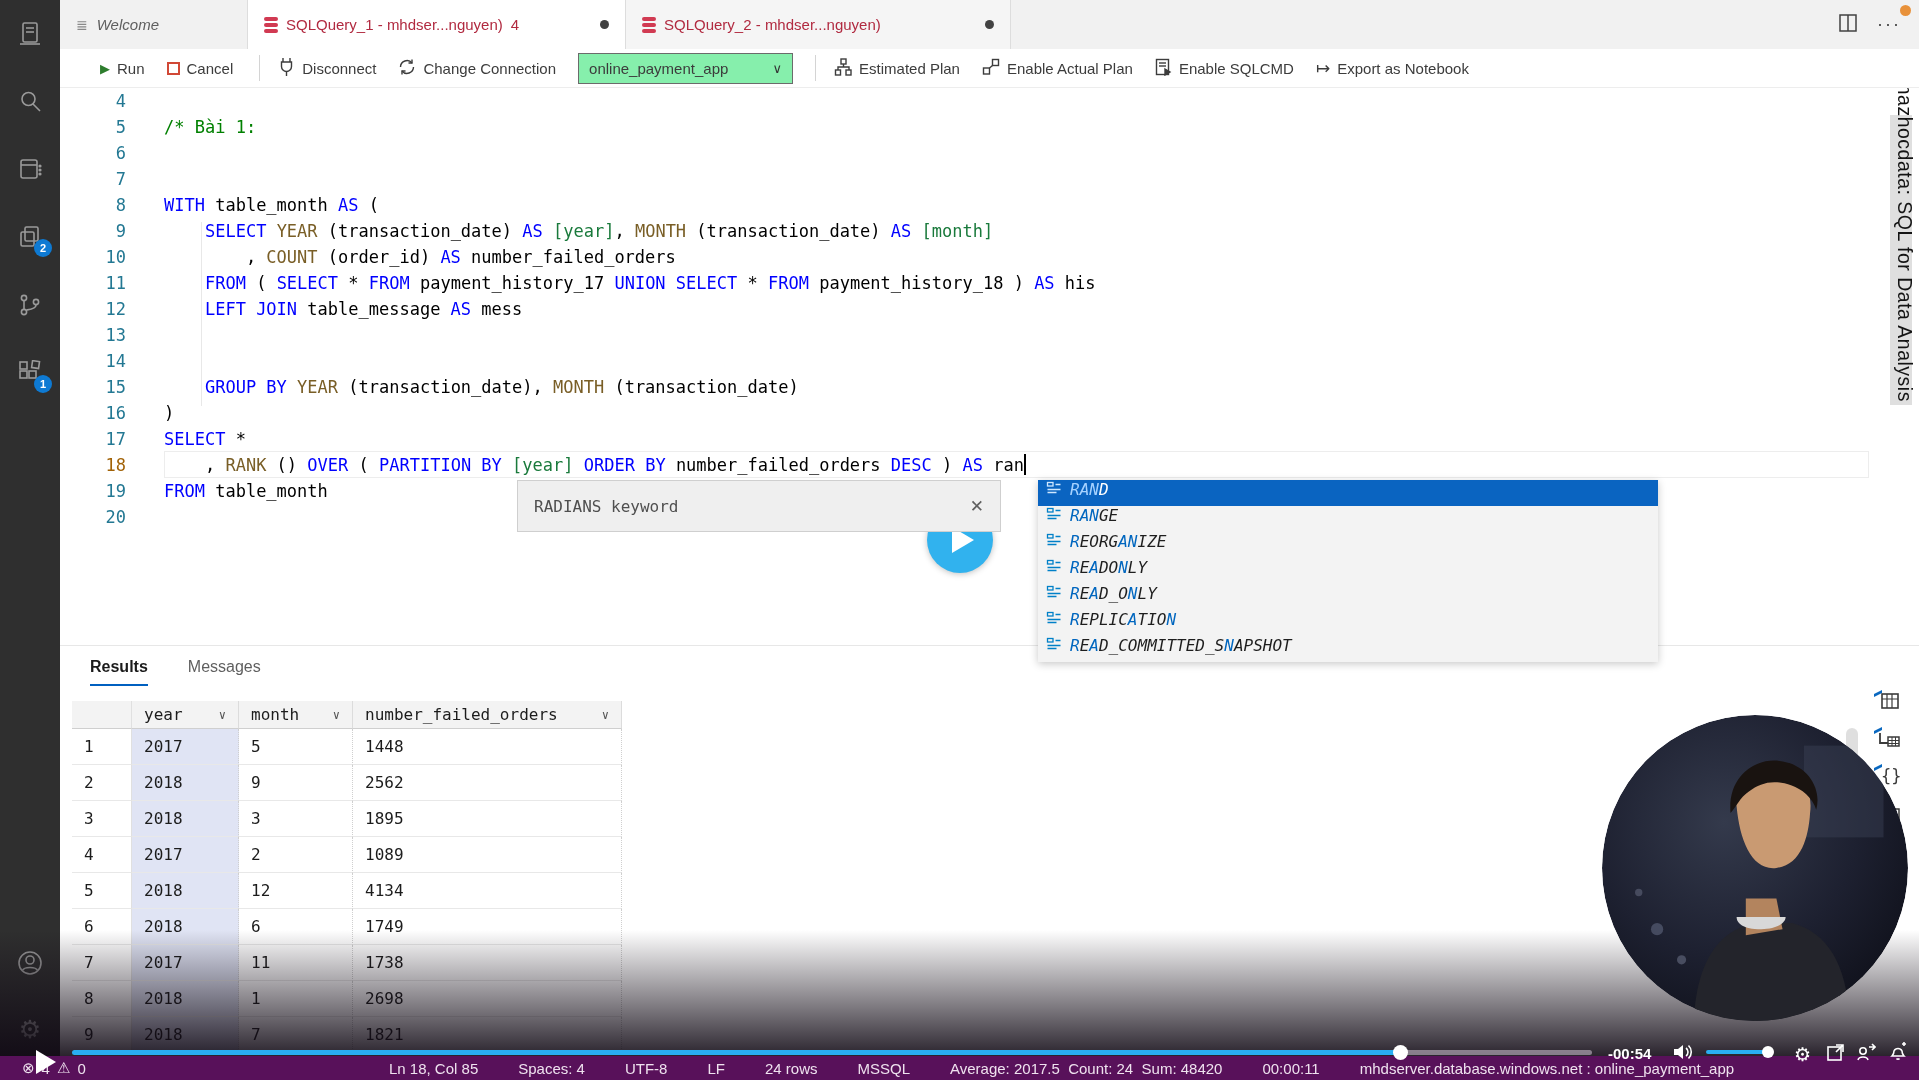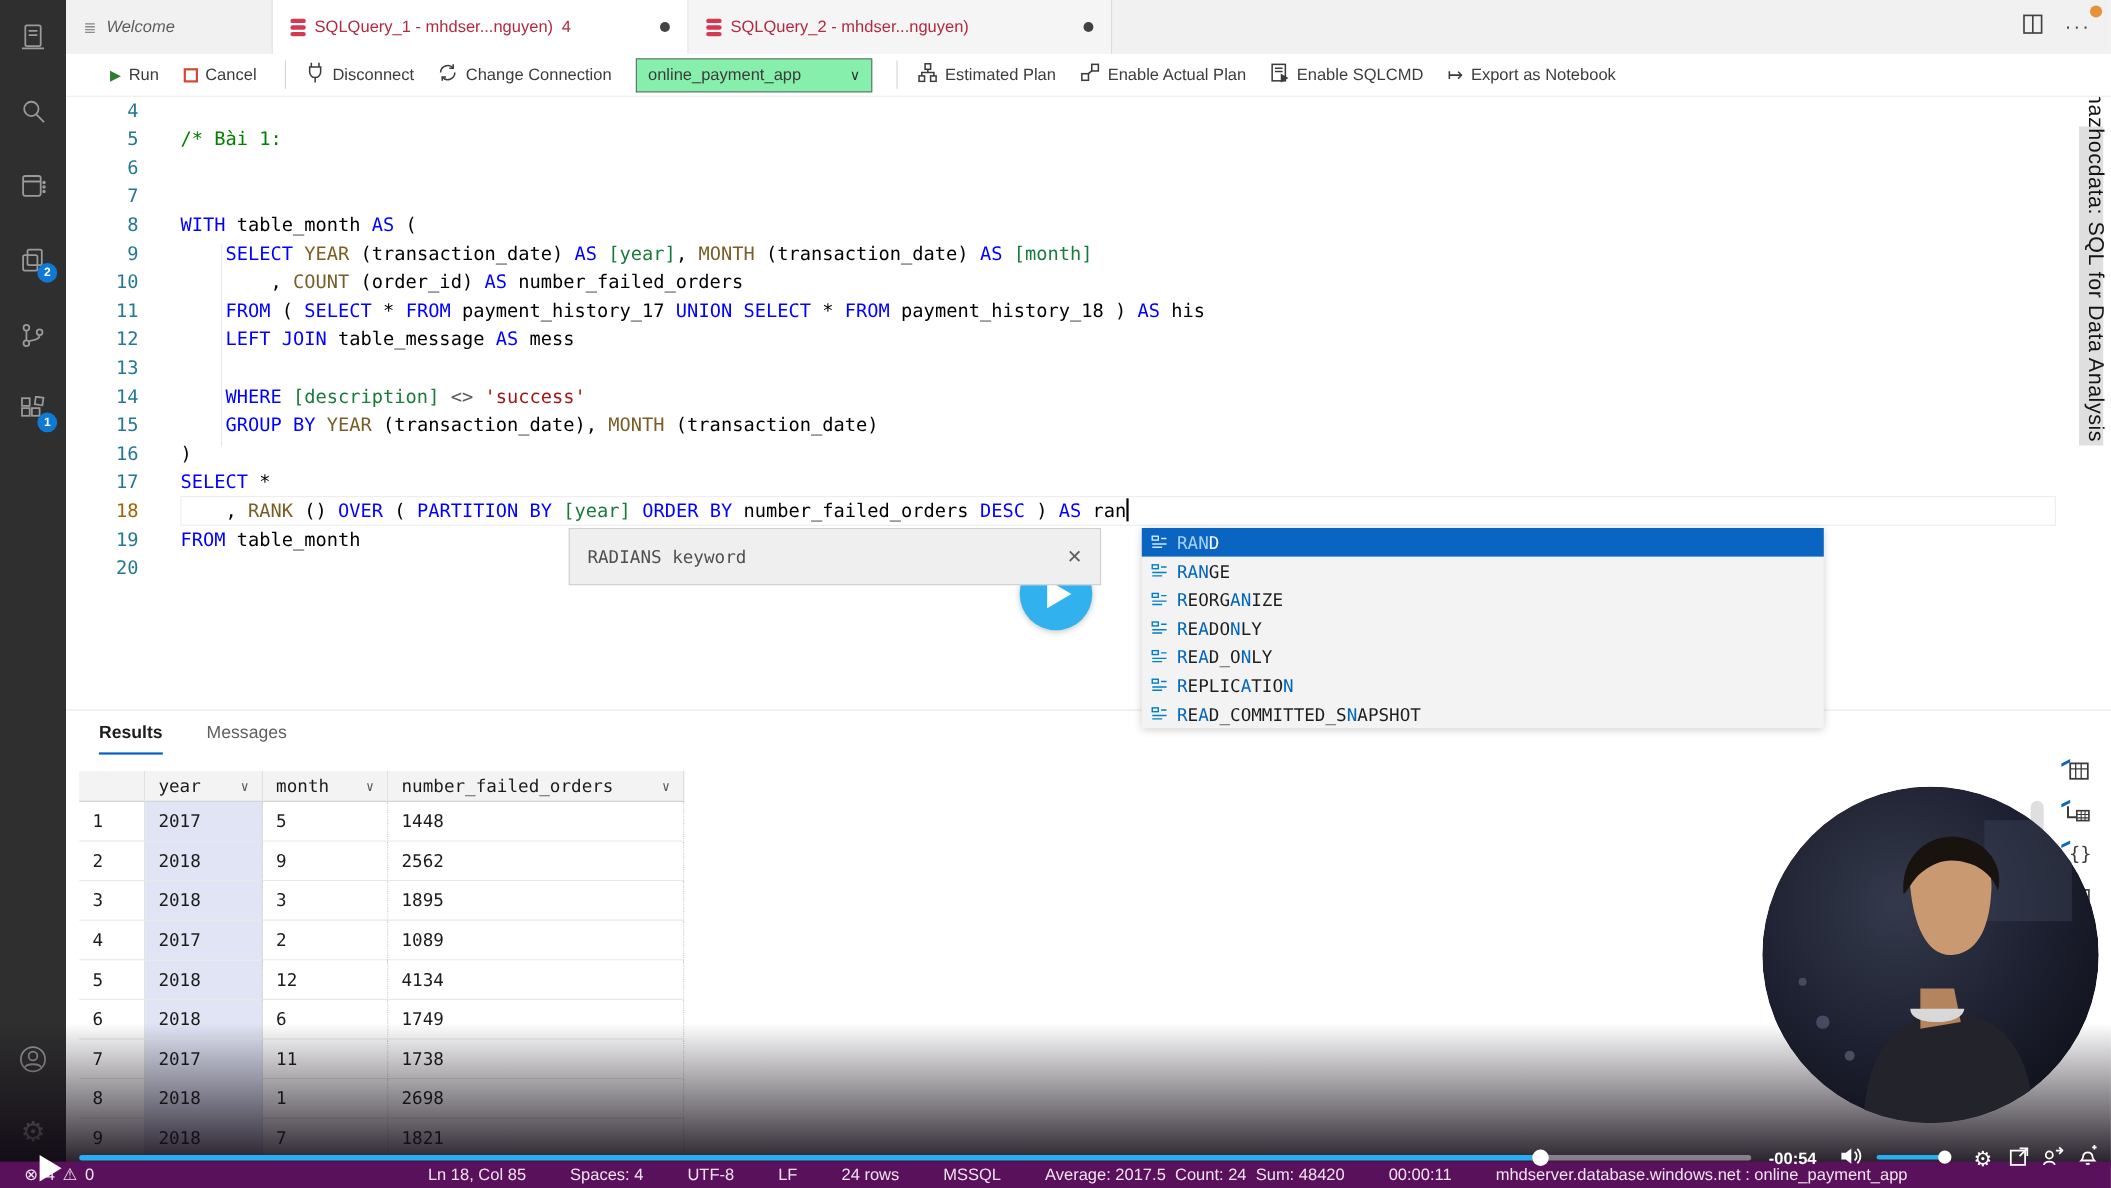--- a/index.html
+++ b/index.html
@@ -53,21 +53,21 @@
   .code-line.current .gutter { color:#a16207; }
   .kw { color:#0000ff; } .fn { color:#795e26; } .cm { color:#008000; } .st { color:#a31515; }
   .br { color:#1a7a3c; } .op { color:#5a5a5a; } .pl { color:#000; }
   .cursor { display:inline-block; width:2px; height:21px; background:#000; vertical-align:-4px; }
   .indent-guide { position:absolute; left:141px; top:134px; width:1px; height:184px; background:#e8e8e8; }
   .current-line-box { position:absolute; left:104px; right:50px; top:363px; height:27px; border:1px solid #ededed; }
 
   
   .suggest { position:absolute; left:1038px; top:480px; width:620px; background:#f3f3f3; box-shadow:0 2px 8px rgba(0,0,0,.22);
     z-index:20; font-family:"DejaVu Sans Mono",monospace; font-size:16px; }
-  .s-item { display:flex; align-items:center; height:26px; padding:0 8px; gap:8px; color:#1e1e1e; cursor:pointer; }
+  .s-item { display:flex; align-items:flex-start; height:26px; padding:0 8px; gap:8px; color:#1e1e1e; cursor:pointer;font-style:italic; }
   .s-item .match { color:#0066bf; }
   .s-item.selected { background:#0a64c1; color:#fff; }
   .s-item.selected .match { color:#a6d2ff; }
   .s-icon { color:#0080c8; display:flex; }
   .s-item.selected .s-icon { color:#cfe7ff; }
   .doc-tip { position:absolute; left:517px; top:480px; width:484px; height:52px; background:#efefef; border:1px solid #cfcfcf;
     z-index:19; display:flex; align-items:center; padding:0 16px; font-family:"DejaVu Sans Mono",monospace; font-size:16px; color:#4f4f4f; }
   .doc-tip .close { margin-left:auto; color:#5f5f5f; font-size:17px; cursor:pointer; font-family:"Liberation Sans",sans-serif; }
 
   
@@ -299,21 +299,21 @@
         <div class="code-line" style="top: 0px;"><span class="gutter">4</span><span class="code"></span></div>
         <div class="code-line" style="top: 26px;"><span class="gutter">5</span><span class="code"><span class="cm">/* Bài 1:</span></span></div>
         <div class="code-line" style="top: 52px;"><span class="gutter">6</span></div>
         <div class="code-line" style="top: 78px;"><span class="gutter">7</span><span class="code"></span></div>
         <div class="code-line" style="top: 104px;"><span class="gutter">8</span><span class="code"><span class="kw">WITH</span><span class="pl"> table_month </span><span class="kw">AS</span><span class="pl"> (</span></span></div>
         <div class="code-line" style="top: 130px;"><span class="gutter">9</span><span class="code"><span class="pl">    </span><span class="kw">SELECT</span><span class="pl"> </span><span class="fn">YEAR</span><span class="pl"> (transaction_date) </span><span class="kw">AS</span><span class="pl"> </span><span class="br">[year]</span><span class="pl">, </span><span class="fn">MONTH</span><span class="pl"> (transaction_date) </span><span class="kw">AS</span><span class="pl"> </span><span class="br">[month]</span></span></div>
         <div class="code-line" style="top: 156px;"><span class="gutter">10</span><span class="code"><span class="pl">        , </span><span class="fn">COUNT</span><span class="pl"> (order_id) </span><span class="kw">AS</span><span class="pl"> number_failed_orders</span></span></div>
         <div class="code-line" style="top: 182px;"><span class="gutter">11</span><span class="code"><span class="pl">    </span><span class="kw">FROM</span><span class="pl"> ( </span><span class="kw">SELECT</span><span class="pl"> * </span><span class="kw">FROM</span><span class="pl"> payment_history_17 </span><span class="kw">UNION</span><span class="pl"> </span><span class="kw">SELECT</span><span class="pl"> * </span><span class="kw">FROM</span><span class="pl"> payment_history_18 ) </span><span class="kw">AS</span><span class="pl"> his</span></span></div>
         <div class="code-line" style="top: 208px;"><span class="gutter">12</span><span class="code"><span class="pl">    </span><span class="kw">LEFT JOIN</span><span class="pl"> table_message </span><span class="kw">AS</span><span class="pl"> mess</span></span></div>
         <div class="code-line" style="top: 234px;"><span class="gutter">13</span></div>
-        <div class="code-line" style="top: 260px;"><span class="gutter">14</span><span class="code"><span class="pl">    </span><span class="kw">WHERE</span><span class="pl"> </span><span class="br">[description]</span><span class="pl"> </span><span class="op">&lt;&gt;</span><span class="pl"> </span><span class="st">'success'</span></span></div>
+        <div class="code-line" style="top: 260px;"><span class="gutter">14</span></div>
         <div class="code-line" style="top: 286px;"><span class="gutter">15</span><span class="code"><span class="pl">    </span><span class="kw">GROUP BY</span><span class="pl"> </span><span class="fn">YEAR</span><span class="pl"> (transaction_date), </span><span class="fn">MONTH</span><span class="pl"> (transaction_date)</span></span></div>
         <div class="code-line" style="top: 312px;"><span class="gutter">16</span><span class="code"><span class="pl">)</span></span></div>
         <div class="code-line" style="top: 338px;"><span class="gutter">17</span><span class="code"><span class="kw">SELECT</span><span class="pl"> *</span></span></div>
         <div class="code-line current" style="top: 364px;"><span class="gutter">18</span><span class="code"><span class="pl">    , </span><span class="fn">RANK</span><span class="pl"> () </span><span class="kw">OVER</span><span class="pl"> ( </span><span class="kw">PARTITION BY</span><span class="pl"> </span><span class="br">[year]</span><span class="pl"> </span><span class="kw">ORDER BY</span><span class="pl"> number_failed_orders </span><span class="kw">DESC</span><span class="pl"> ) </span><span class="kw">AS</span><span class="pl"> ran</span><span class="cursor"></span></span></div>
         <div class="code-line" style="top: 390px;"><span class="gutter">19</span><span class="code"><span class="kw">FROM</span><span class="pl"> table_month</span></span></div>
         <div class="code-line" style="top: 416px;"><span class="gutter">20</span><span class="code"></span></div>
       </div>
   </div>
 
   <div class="editor-scrollbar"></div>

